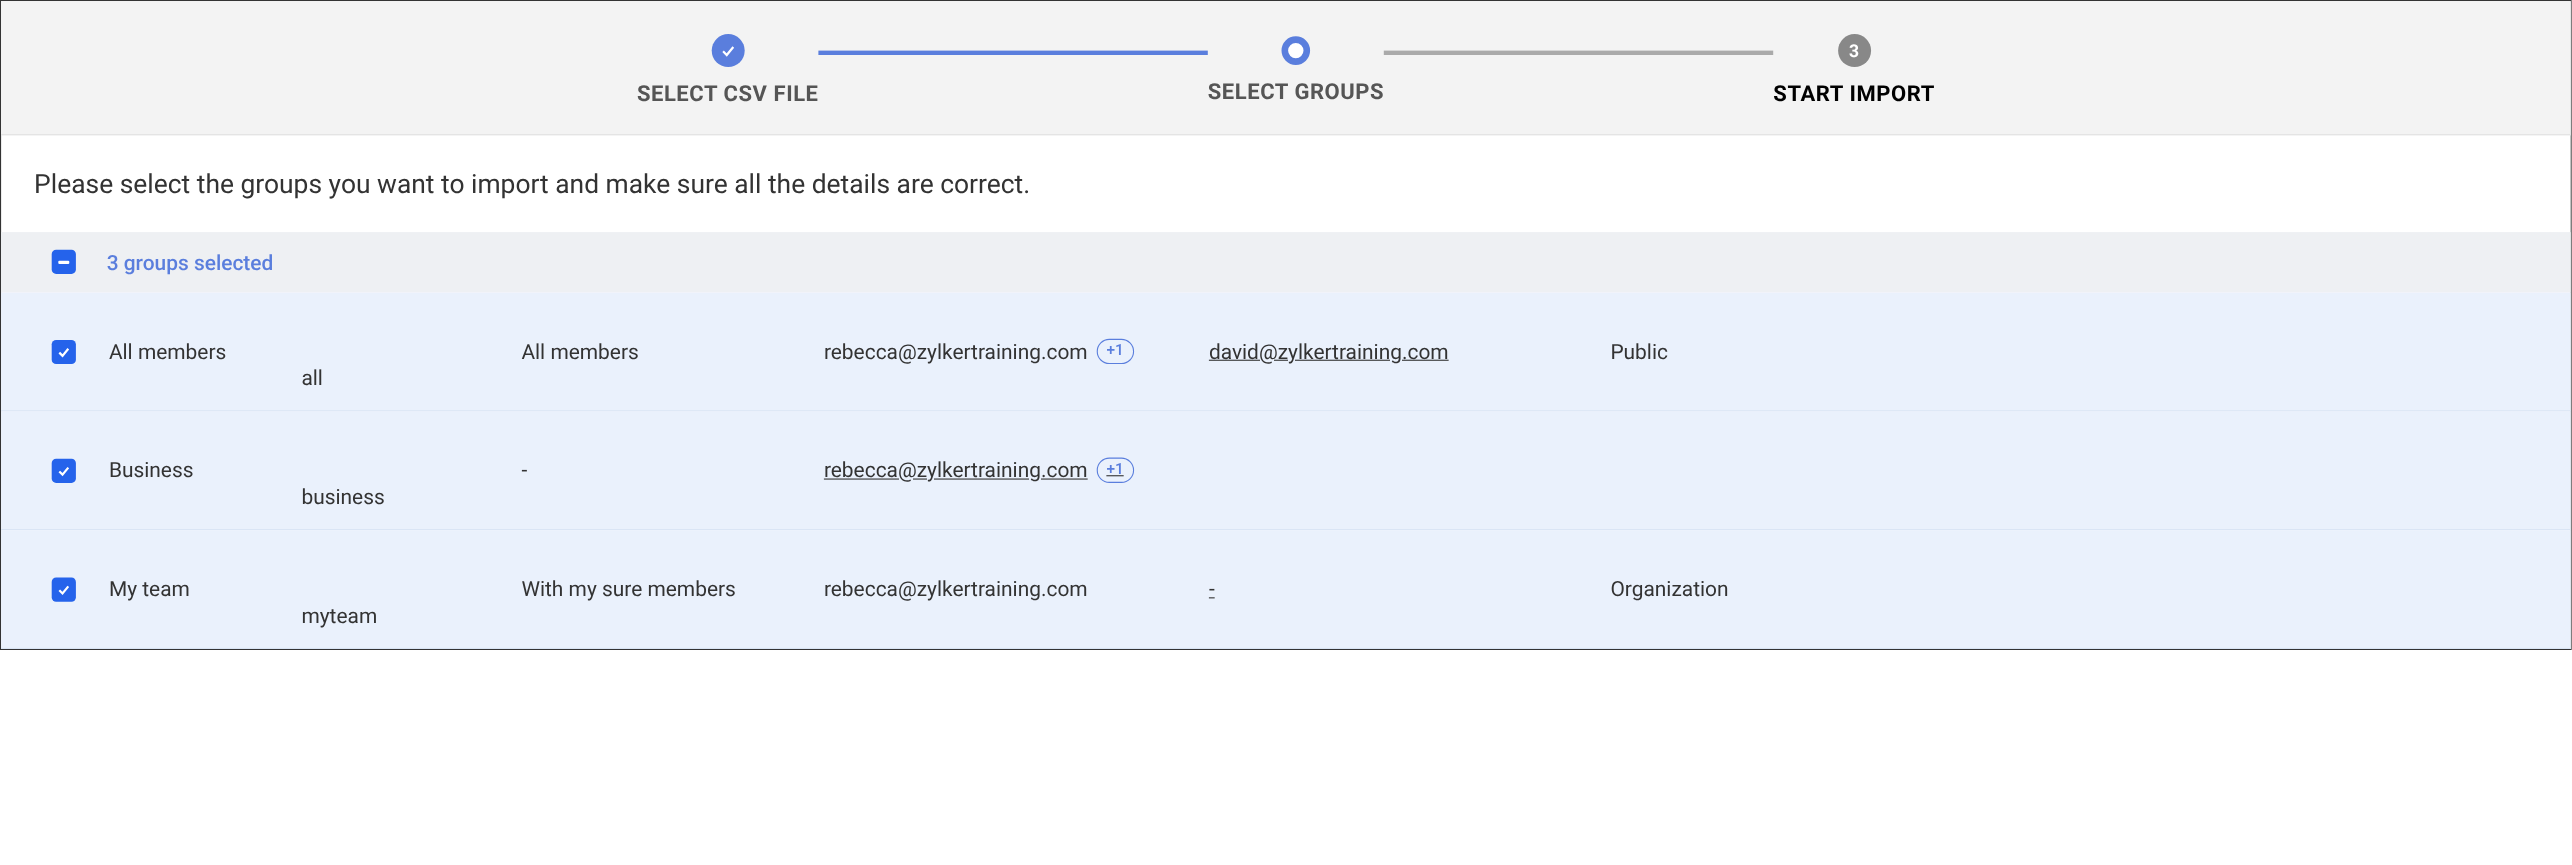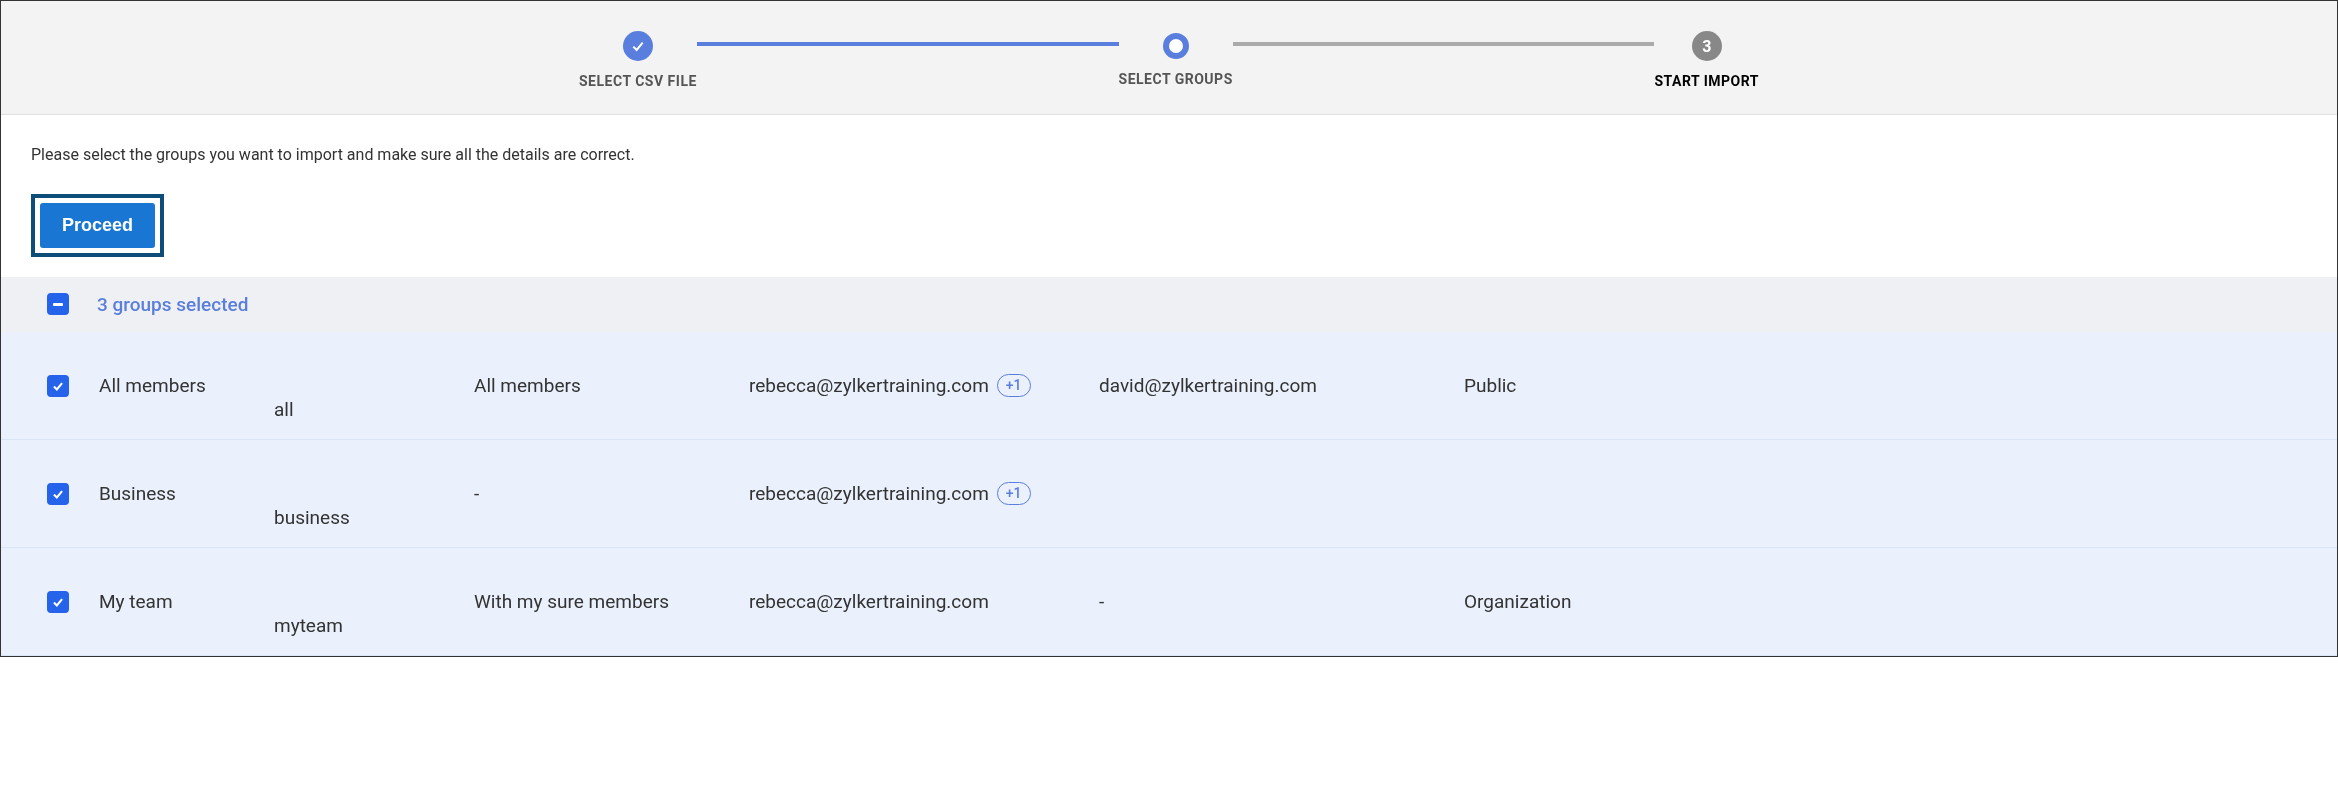--- a/index.html
+++ b/index.html
@@ -56,21 +56,21 @@
       background: #fff;
       border: 6px solid #5a7edd;
       width: 26px;
       height: 26px;
     }
     .step-circle.pending {
       background: #888;
       color: #fff;
     }
     .step-label {
-      font-size: 14px;
+      font-size: 20px;
       font-weight: 700;
       letter-spacing: 0.5px;
       color: #555;
     }
     .step-label.pending {
       color: #000000;
     }
     .step-line {
       flex: 1;
       height: 4px;
@@ -80,21 +80,21 @@
     .step-line.done {
       background: #5a7edd;
     }
     .step-line.pending {
       background: #aaa;
     }
     .content {
       padding: 30px 30px 0 30px;
     }
     .instruction {
-      font-size: 16px;
+      font-size: 24px;
       color: #333;
       margin-bottom: 30px;
     }
     .proceed-wrapper {
       display: inline-block;
       border: 4px solid #0d4d7a;
       padding: 5px;
       margin-bottom: 20px;
     }
     .proceed-button {
@@ -154,21 +154,21 @@
       border-bottom: 1px solid #d9e4f4;
       gap: 20px;
       font-size: 19px;
       color: #333;
     }
     .col-check { flex: 0 0 22px; margin-right: 10px; }
     .col-name { flex: 0 0 155px; }
     .col-alias { flex: 0 0 180px; margin-top: 48px; }
     .col-desc { flex: 0 0 255px; }
     .col-email1 { flex: 0 0 330px; display: flex; align-items: center; gap: 8px; }
-    .col-email2 { flex: 0 0 345px; display: flex; align-items: center; gap: 8px; }
+    .col-email2 { flex: 0 0 345px; display: flex; align-items: center; gap: 8px; text-decoration: underline; }
     .col-type { flex: 1; }
     .badge {
       border: 1.5px solid #5a7edd;
       color: #5a7edd;
       border-radius: 12px;
       padding: 1px 8px;
       font-size: 14px;
       font-weight: 500;
       line-height: 1.3;
     }
@@ -197,23 +197,20 @@
       <div class="step">
         <div class="step-circle pending">3</div>
         <div class="step-label pending">START IMPORT</div>
       </div>
     </div>
   </div>
 
   <div class="content">
     <p class="instruction">Please select the groups you want to import and make sure all the details are correct.</p>
 
-    <div class="proceed-wrapper">
-      <button class="proceed-button">Proceed</button>
-    </div>
   </div>
 
   <div class="table-header-summary">
     <div class="checkbox indeterminate"></div>
     <span class="selected-text">3 groups selected</span>
   </div>
 
   <div id="rows-container">
       <div class="table-row">
     <div class="col-check">

